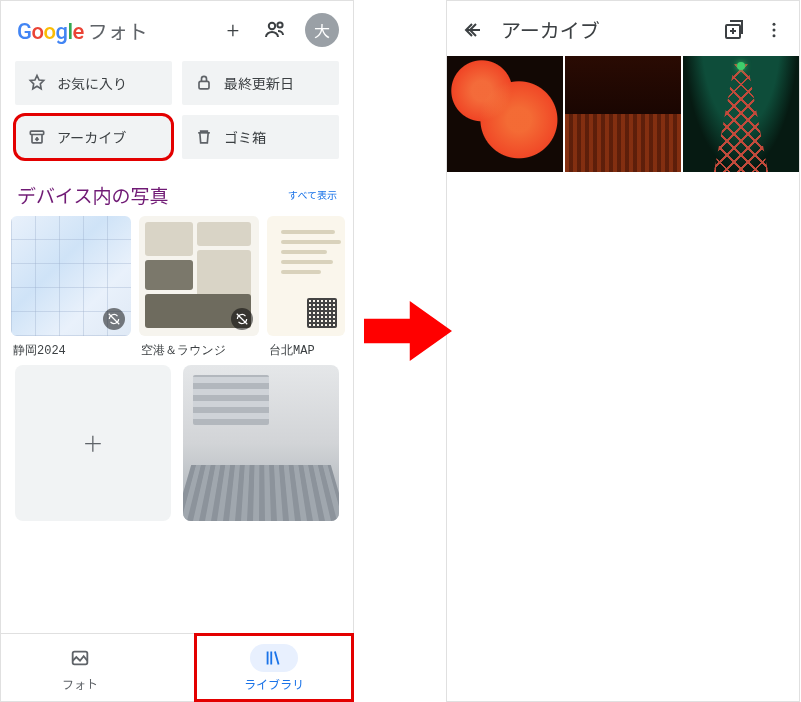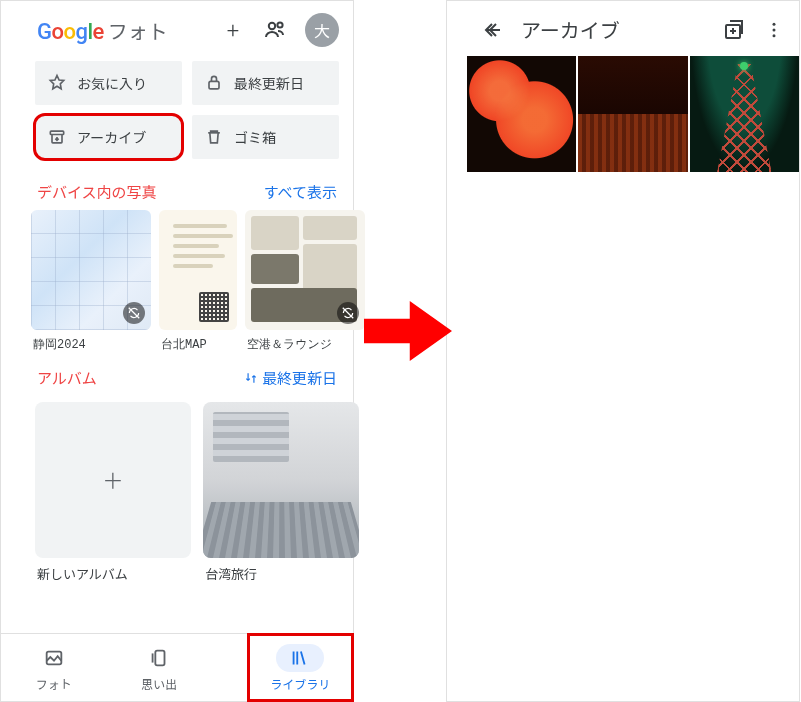--- a/index.html
+++ b/index.html
@@ -1,19 +1,19 @@
 <!DOCTYPE html>
 <html><head>
 <meta charset="utf-8">
 <style>
   * { box-sizing: border-box; margin: 0; padding: 0; }
   body { font-family: Roboto, "Noto Sans JP", sans-serif; background: #fff; color: #3c4043; width: 801px; height: 702px; overflow: hidden; position: relative; }
 
   .screens { display: flex; gap: 0; }
-  .screen { position: relative; background: #fff; padding-left: 20px; }
+  .screen { position: relative; background: #fff; }
   .screen-left { width: 354px; height: 702px; border: 1px solid #e0e0e0; }
   .screen-right { width: 354px; height: 702px; border: 1px solid #e0e0e0; margin-left: 92px; }
 
   
   .big-arrow { position: absolute; left: 364px; top: 295px; width: 88px; height: 72px; }
   .big-arrow svg { width: 100%; height: 100%; }
 
   
   .hdr { display: flex; align-items: center; justify-content: space-between; padding: 12px 14px 10px 16px; }
   .app-title { display: flex; align-items: baseline; gap: 4px; font-size: 20px; }
@@ -23,22 +23,22 @@
   .hdr-actions { display:flex; align-items:center; gap:18px; }
   .hdr-icon { width:24px; height:24px; display:inline-flex; align-items:center; justify-content:center; color:#3c4043; font-size:22px; font-weight:300; }
   .avatar { width:34px; height:34px; border-radius:50%; background:#9aa0a6; color:#fff; display:flex; align-items:center; justify-content:center; font-size:16px; }
 
   .chip-grid { display:flex; flex-wrap:wrap; gap:10px; padding: 4px 14px 8px 14px; }
   .chip { flex: 0 0 calc(50% - 5px); background:#f1f3f4; border-radius:2px; height:44px; display:flex; align-items:center; padding:0 12px; gap:10px; font-size:14px; color:#3c4043; }
   .chip-icon { width:20px; height:20px; display:inline-flex; }
   .chip.highlight { outline: 3px solid #e30000; outline-offset:-1px; border-radius:10px; }
 
   .section-hdr { display:flex; align-items:center; justify-content:space-between; padding:14px 16px 8px 16px; }
-  .section-title { font-size:15px; color:#ef4444; }
-  .section-link { font-size:15px; color:#1a73e8; display:flex; align-items:center; gap:4px; }
+  .section-title { font-size:19px; color:#701a75; }
+  .section-link { font-size:10px; color:#1a73e8; display:flex; align-items:center; gap:4px; }
 
   .device-row { display:flex; gap:8px; padding:0 0 0 10px;font-family:Liberation Mono, monospace; }
   .device-card { width:120px; flex:0 0 120px; }
   .device-thumb { position:relative; width:120px; height:120px; border-radius:6px; background:#eceff1; overflow:hidden; }
   .device-thumb.map { background: linear-gradient(135deg,#e9f1fb 0,#cfe3f7 40%,#e9f1fb 70%,#dfe9f5 100%); }
   .device-thumb.map::before { content:""; position:absolute; inset:0; background:
     linear-gradient(0deg, rgba(150,170,200,.35) 1px, transparent 1px) 0 0/100% 24px,
     linear-gradient(90deg, rgba(150,170,200,.35) 1px, transparent 1px) 0 0/24px 100%; }
   .device-thumb.collage { background:#f6f4ee; }
   .device-thumb.collage div { position:absolute; background:#d9d4c6; border-radius:3px; }
@@ -169,90 +169,70 @@
         <div class="device-thumb map">
           <span class="sync-badge">
               <svg viewBox="0 0 24 24" fill="none" stroke="#fff" stroke-width="2">
                 <path d="M4 12a8 8 0 0 1 14-5M20 12a8 8 0 0 1-14 5"></path>
                 <path d="M3 3l18 18"></path>
               </svg>
             </span>
         </div>
         <div class="device-label">静岡2024</div>
       </div>
-      <div class="device-card" style="width:78px;flex:0 0 78px">
-        <div class="device-thumb docs" style="width:78px">
-          <div class="docs-line" style="width:54px"></div>
-          <div class="docs-line" style="width:60px"></div>
-          <div class="docs-line" style="width:46px"></div>
-          <div class="docs-line" style="width:52px"></div>
-          <div class="docs-line" style="width:40px"></div>
-          <div class="docs-qr"></div>
-        </div>
-        <div class="device-label">台北MAP</div>
-      </div>
       <div class="device-card">
         <div class="device-thumb collage">
           <div style="left:6px;top:6px;width:48px;height:34px"></div>
           <div style="left:58px;top:6px;width:54px;height:24px"></div>
           <div style="left:6px;top:44px;width:48px;height:30px;background:#7b786b"></div>
           <div style="left:58px;top:34px;width:54px;height:50px"></div>
           <div style="left:6px;top:78px;width:106px;height:34px;background:#6e6b5e"></div>
           <span class="sync-badge">
               <svg viewBox="0 0 24 24" fill="none" stroke="#fff" stroke-width="2">
                 <path d="M4 12a8 8 0 0 1 14-5M20 12a8 8 0 0 1-14 5"></path>
                 <path d="M3 3l18 18"></path>
               </svg>
             </span>
         </div>
         <div class="device-label">空港＆ラウンジ</div>
       </div>
-    </div>
-
-    <div class="section-hdr">
-      <span class="section-title">アルバム</span>
-      <span class="section-link">
-        <svg width="14" height="14" viewBox="0 0 24 24" fill="none" stroke="#1a73e8" stroke-width="2">
-            <path d="M7 4v12m0 0l-3-3m3 3l3-3M17 20V8m0 0l-3 3m3-3l3 3"></path>
-          </svg>
-        <span>最終更新日</span>
-      </span>
-    </div>
+      <div class="device-card" style="width:78px;flex:0 0 78px">
+        <div class="device-thumb docs" style="width:78px">
+          <div class="docs-line" style="width:54px"></div>
+          <div class="docs-line" style="width:60px"></div>
+          <div class="docs-line" style="width:46px"></div>
+          <div class="docs-line" style="width:52px"></div>
+          <div class="docs-line" style="width:40px"></div>
+          <div class="docs-qr"></div>
+        </div>
+        <div class="device-label">台北MAP</div>
+      </div>
+    </div>
+
 
     <div class="album-row">
       <div class="album-card">
         <div class="album-thumb">
           <span>+</span>
         </div>
-        <div class="album-label">新しいアルバム</div>
       </div>
       <div class="album-card">
         <div class="album-thumb building"></div>
-        <div class="album-label">台湾旅行</div>
       </div>
     </div>
 
     <div class="bottom-nav">
       <div class="nav-item">
         <div class="nav-pill">
             <svg width="22" height="22" viewBox="0 0 24 24" fill="none" stroke="#5f6368" stroke-width="2">
               <rect x="4" y="5" width="16" height="14" rx="2"></rect>
               <path d="M4 15l4-4 4 4 4-5 4 5"></path>
             </svg>
           </div>
         <span>フォト</span>
-      </div>
-      <div class="nav-item">
-        <div class="nav-pill">
-            <svg width="22" height="22" viewBox="0 0 24 24" fill="none" stroke="#5f6368" stroke-width="2">
-              <rect x="8" y="4" width="10" height="16" rx="2"></rect>
-              <path d="M5 7v10"></path>
-            </svg>
-          </div>
-        <span>思い出</span>
       </div>
       <div class="nav-item active highlight">
         <div class="nav-pill">
             <svg width="22" height="22" viewBox="0 0 24 24" fill="none" stroke="#1a73e8" stroke-width="2">
               <path d="M5 5v14M9 5v14M13 5l4 14"></path>
             </svg>
           </div>
         <span>ライブラリ</span>
       </div>
     </div>

